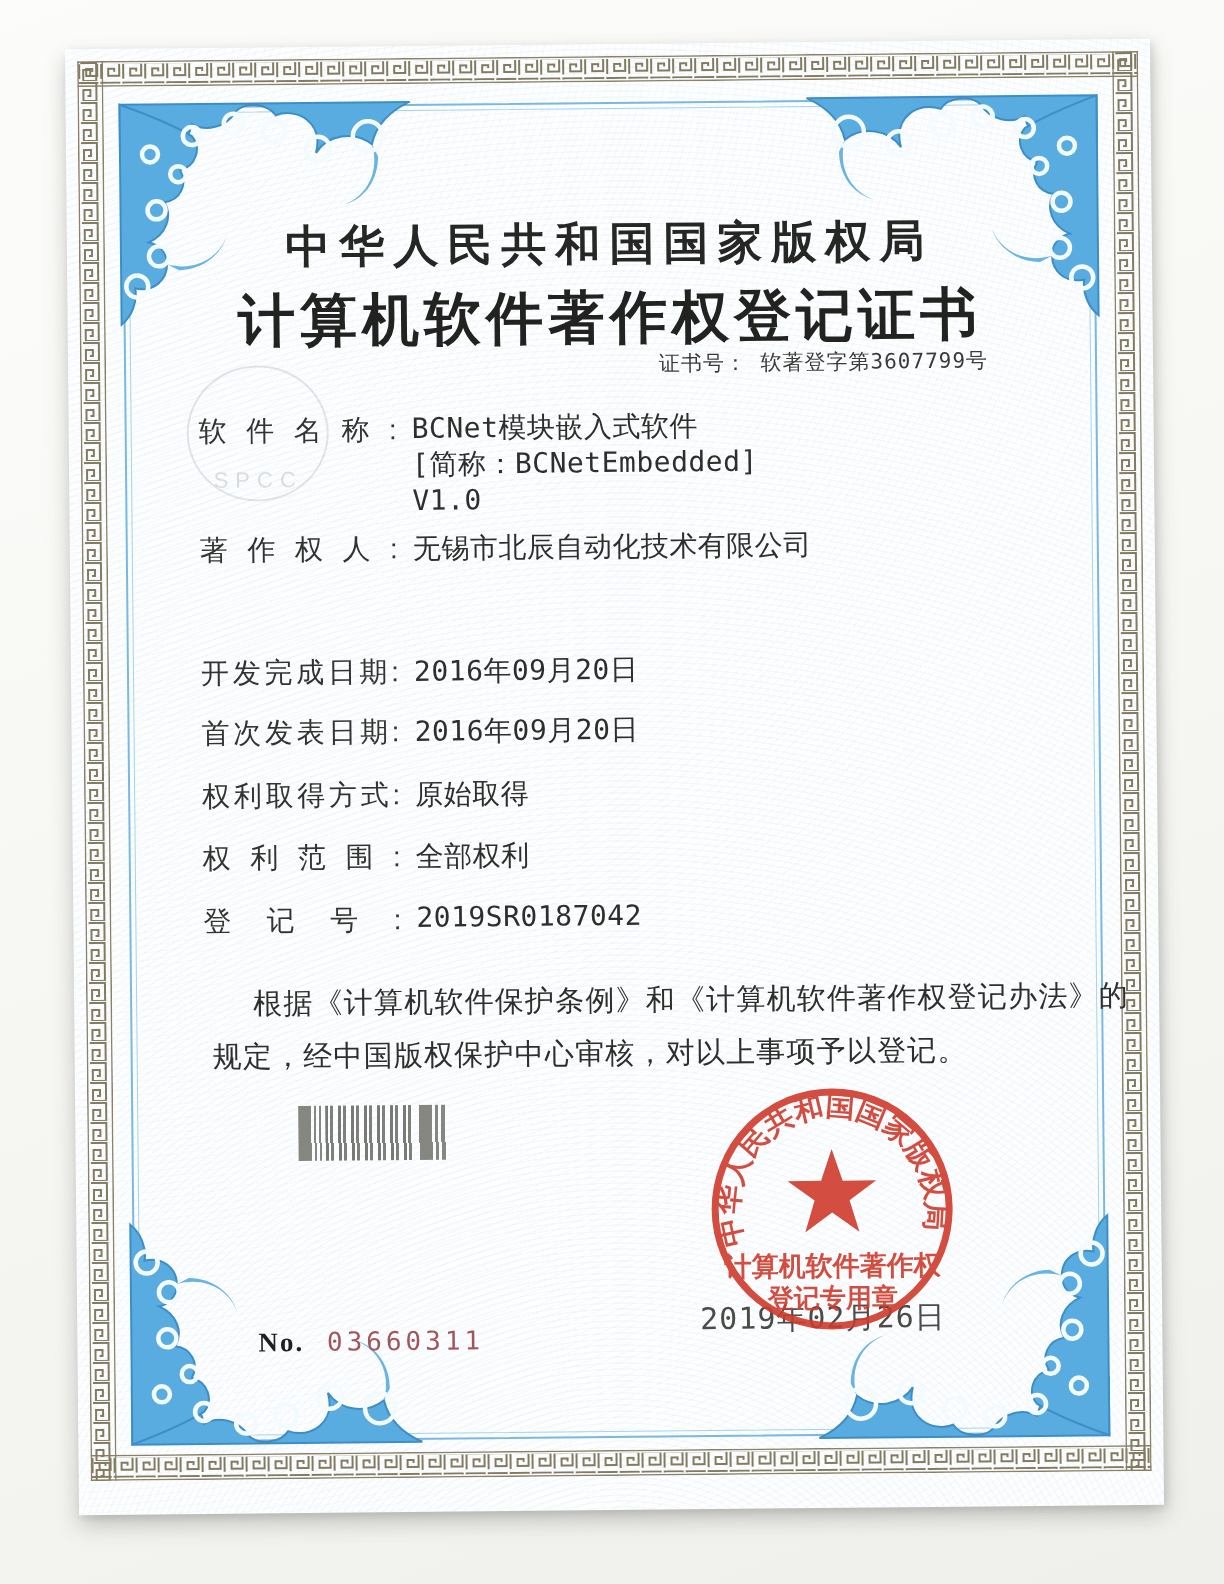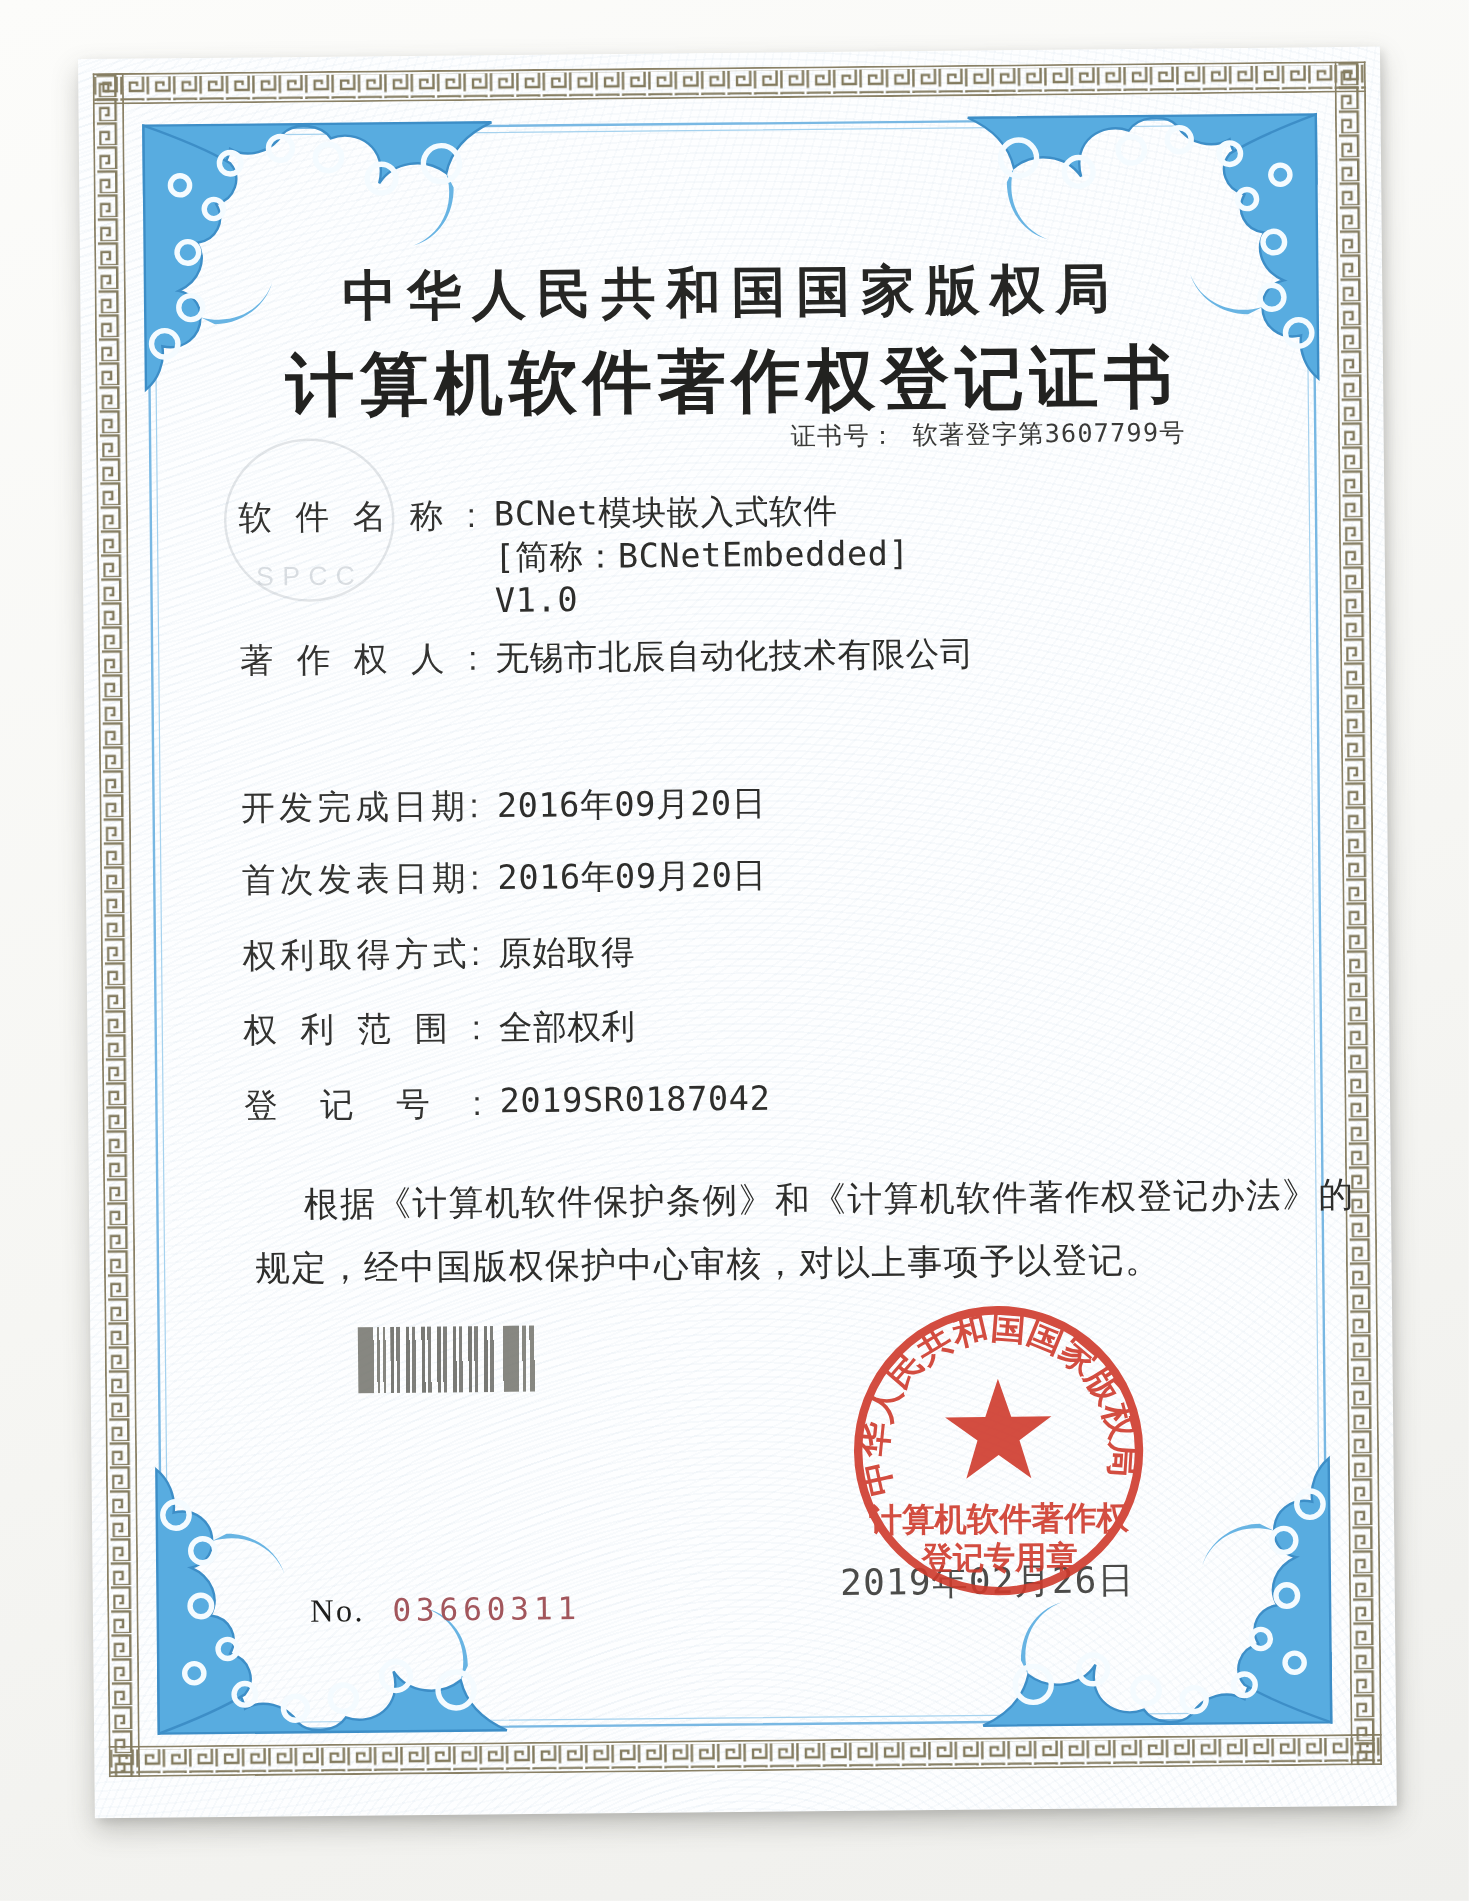--- a/index.html
+++ b/index.html
@@ -69,21 +69,21 @@
     background-image:
       repeating-linear-gradient(90deg, rgba(84,84,78,.95) 0 3px, rgba(0,0,0,0) 3px 5px, rgba(84,84,78,.9) 5px 8px, rgba(0,0,0,0) 8px 13px),
       repeating-linear-gradient(0deg, rgba(253,254,255,.95) 0 3px, rgba(0,0,0,0) 3px 6px, rgba(253,254,255,.95) 8px 10px, rgba(0,0,0,0) 10px 15px);}
   .bc-guard-r{width:30px;height:100%;
     background:linear-gradient(90deg,rgba(0,0,0,0) 0 3px,#6e6e66 3px 16px,rgba(0,0,0,0) 16px 19px,#6e6e66 19px 22px,rgba(0,0,0,0) 22px 25px,#6e6e66 25px 29px,rgba(0,0,0,0) 29px);}
   
   .seal{position:absolute;left:631px;top:1042px;width:250px;height:250px;z-index:4;opacity:.9;}
   .issue-date{position:absolute;left:623px;top:1256px;font-size:30px;color:#4b4b49;z-index:3;
     font-family:"DejaVu Sans Mono", monospace;letter-spacing:1px;}
   .serial{position:absolute;left:181px;top:1280px;font-size:27px;z-index:3;}
-  .serial .no{font-weight:400;color:#1f1f1d;letter-spacing:2px;}
+  .serial .no{font-weight:700;color:#1f1f1d;letter-spacing:2px;}
   .serial .num{font-family:"DejaVu Sans Mono", monospace;color:#a2565c;letter-spacing:4px;margin-left:16px;font-size:26px;}
   
   .watermark{
     position:absolute;left:118px;top:318px;width:142px;height:136px;border-radius:50%;
     border:2px solid rgba(130,140,150,.22);z-index:1;
     display:flex;align-items:flex-end;justify-content:center;
     font-family:"Liberation Sans", sans-serif;font-size:22px;letter-spacing:7px;
     color:rgba(140,150,160,.30);padding-bottom:6px;box-sizing:border-box;
   }
   .content{position:absolute;inset:0;z-index:2;}

